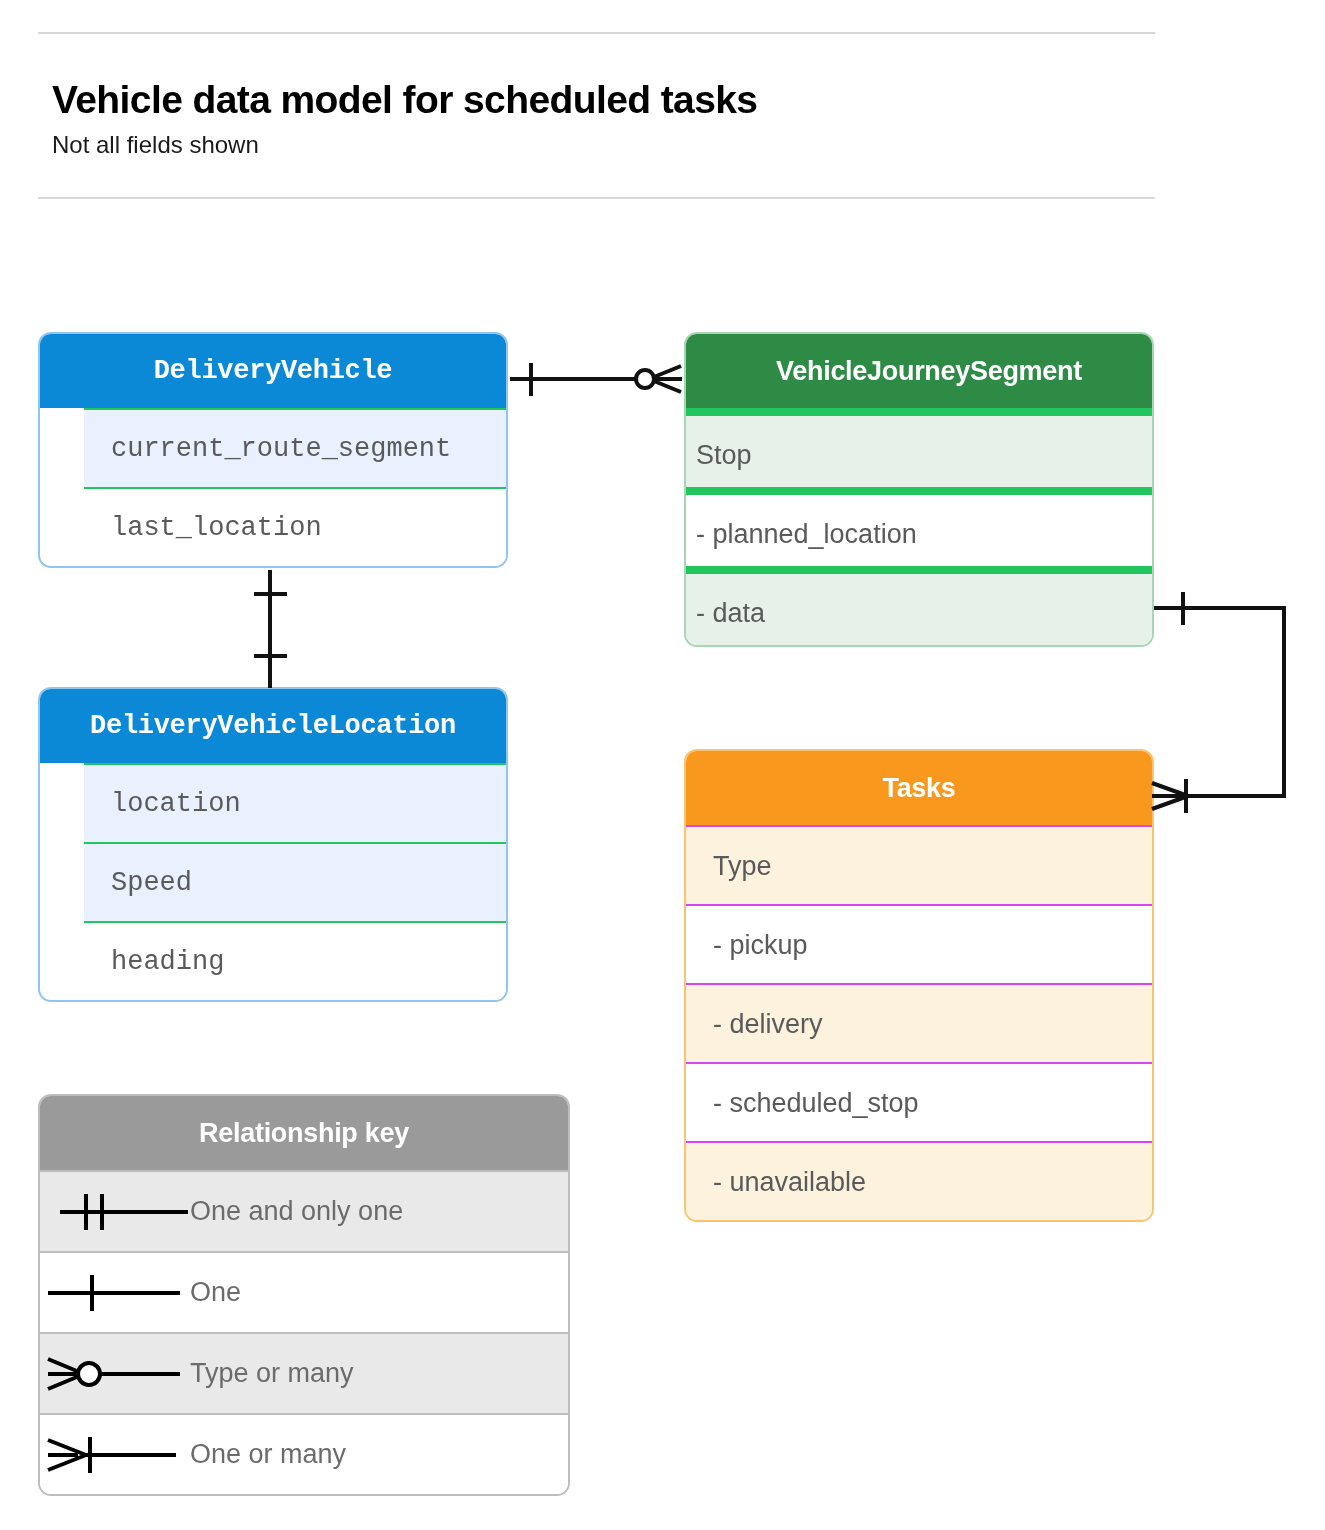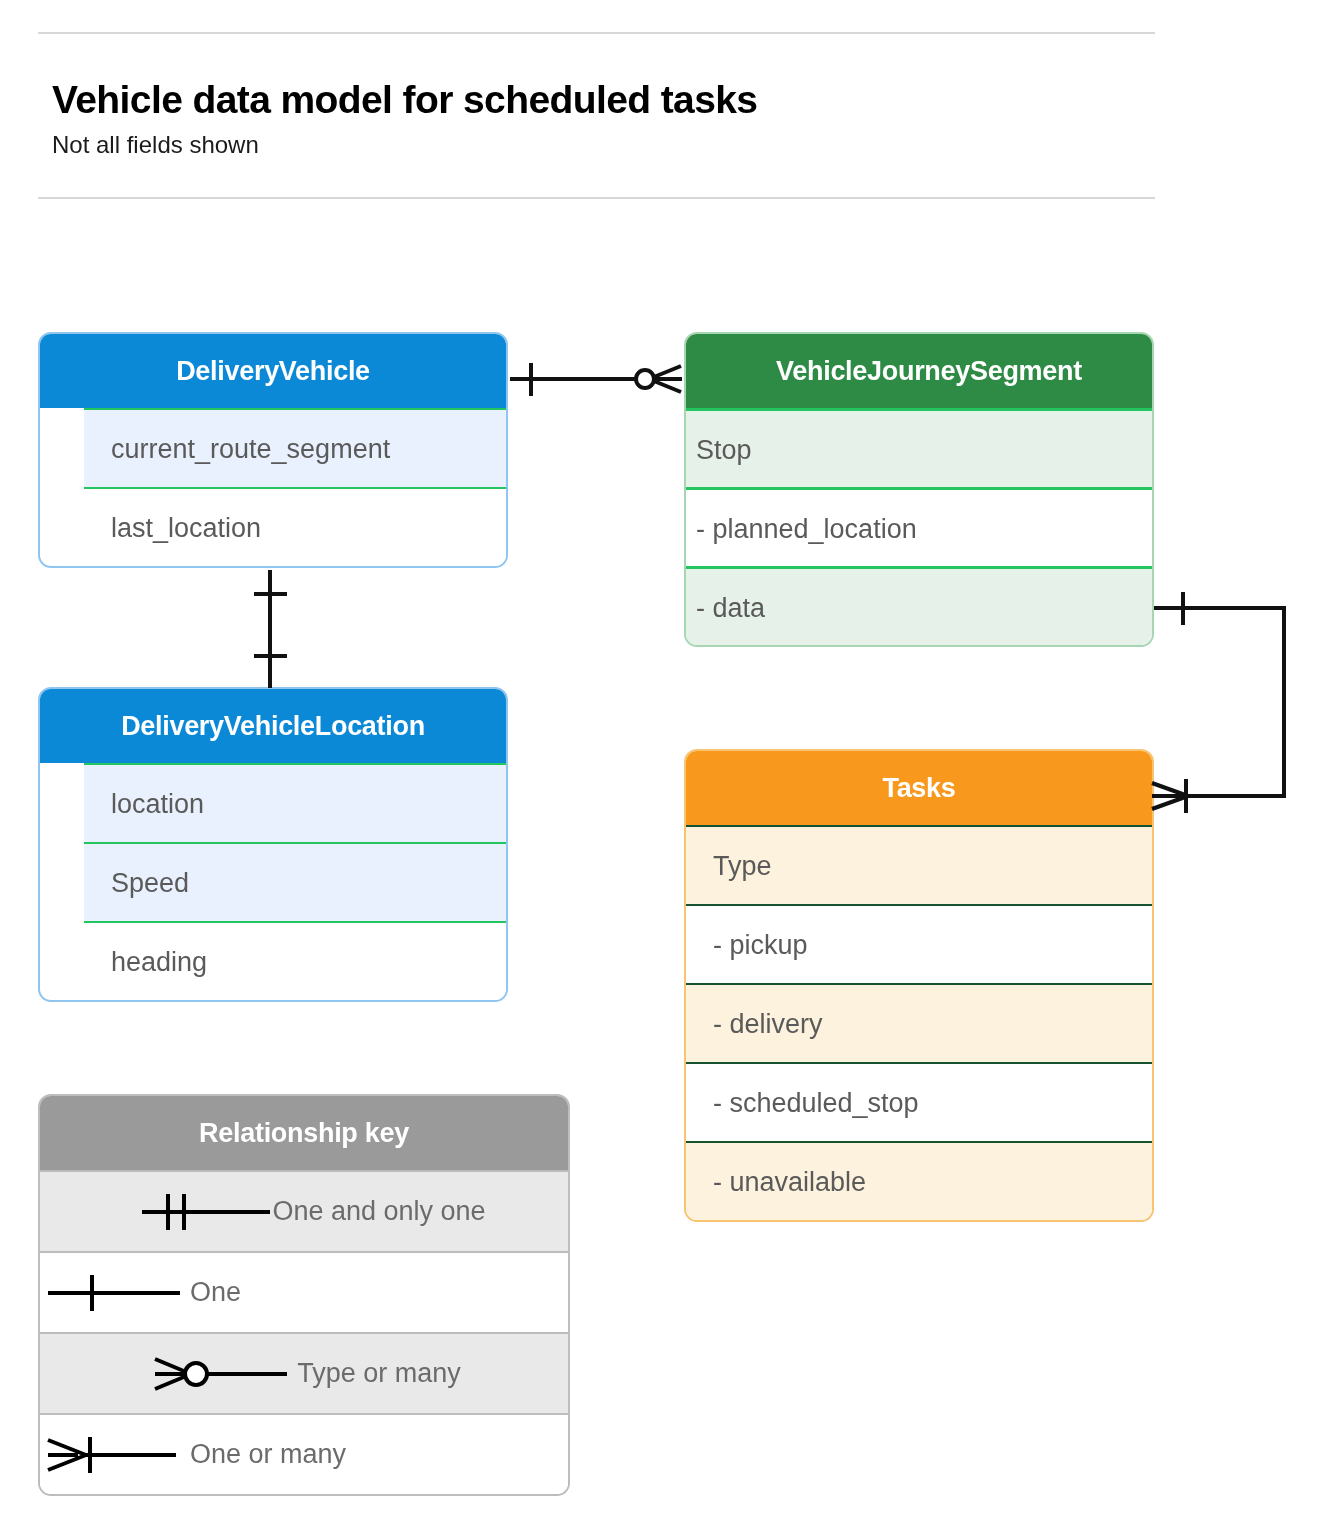--- a/index.html
+++ b/index.html
@@ -66,48 +66,48 @@
     color: #5a5a5a;
     height: 79px;
     line-height: 79px;
     padding-left: 27px;
     box-sizing: border-box;
     white-space: nowrap;
     overflow: hidden;
   }
 
   
-  .e-blue { border: 2px solid #8fc5ef; }
+  .e-blue { border: 2px solid #8fc5ef; font-family: Liberation Mono, monospace; }
   .e-blue .entity-header { background: #0b89d6; }
   .e-blue .entity-row { border-top: 2px solid #22c55e; background: #ffffff; margin-left: 44px; }
   .e-blue .entity-row.shaded { background: #e8f1fd; }
 
   
   .e-green { border: 2px solid #a7d6b3; }
   .e-green .entity-header { background: #2e8b46; padding-left: 20px; }
-  .e-green .entity-row { border-top: 3px solid #22c55e; background: #ffffff; padding-left: 10px; }
+  .e-green .entity-row { border-top: 8px solid #22c55e; background: #ffffff; padding-left: 10px; }
   .e-green .entity-row.shaded { background: #e6f2e9; }
 
   
   .e-orange { border: 2px solid #f9c471; }
   .e-orange .entity-header { background: #f8991d; }
-  .e-orange .entity-row { border-top: 2px solid #14532d; background: #ffffff; }
+  .e-orange .entity-row { border-top: 2px solid #d946ef; background: #ffffff; }
   .e-orange .entity-row.shaded { background: #fdf2dd; }
 
   
   .e-gray { border: 2px solid #bdbdbd; }
   .e-gray .entity-header { background: #9a9a9a; }
   .e-gray .legend-row {
     border-top: 2px solid #bdbdbd;
     background: #ffffff;
     height: 79px;
     display: flex;
     align-items: center;
   }
-  .e-gray .legend-row.shaded { background: #e9e9e9; justify-content: center; }
+  .e-gray .legend-row.shaded { background: #e9e9e9; }
   .legend-symbol {
     width: 150px;
     flex: 0 0 150px;
     height: 79px;
     display: block;
   }
   .legend-label {
     font-size: 27px;
     color: #6b6b6b;
     white-space: nowrap;

